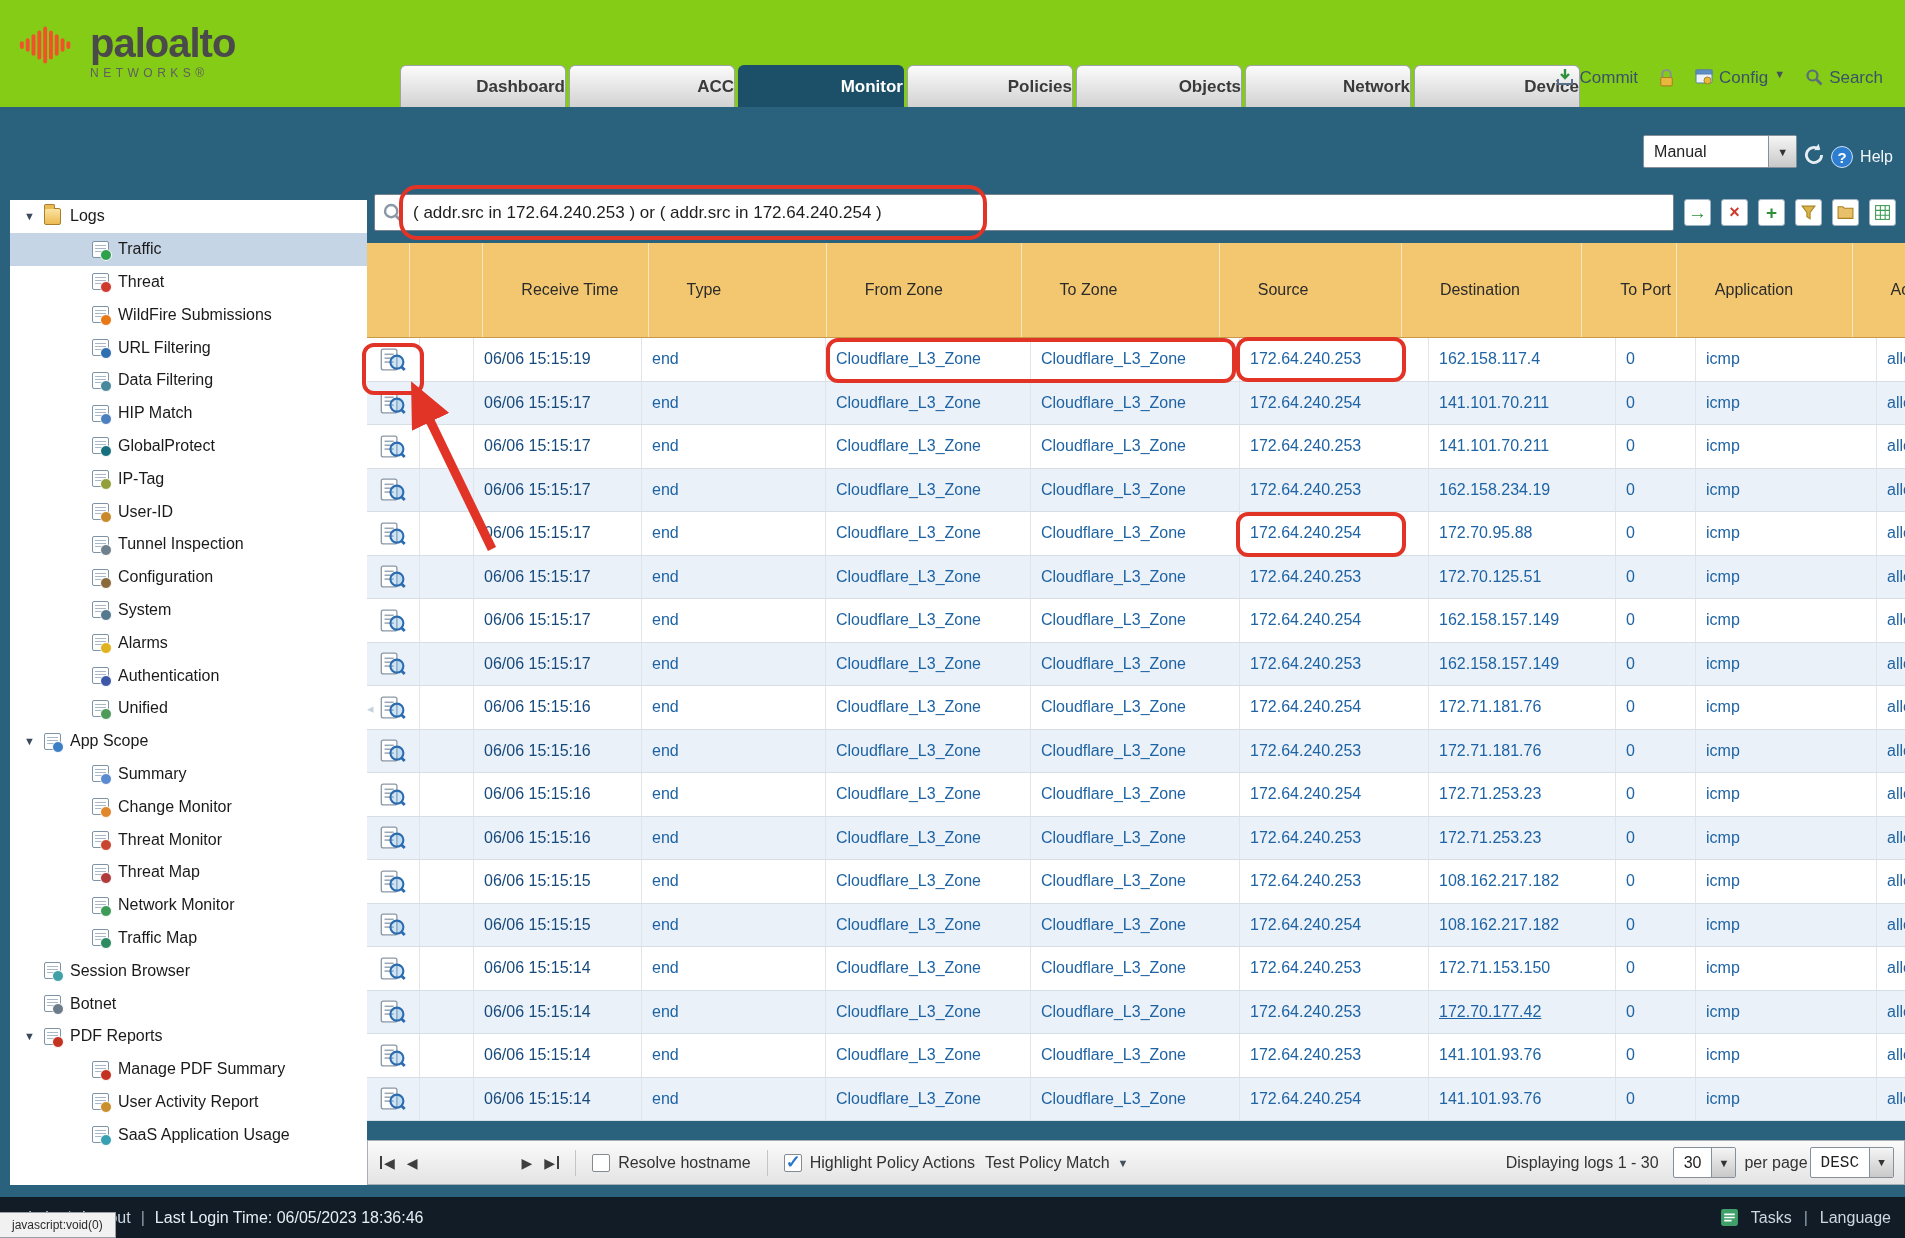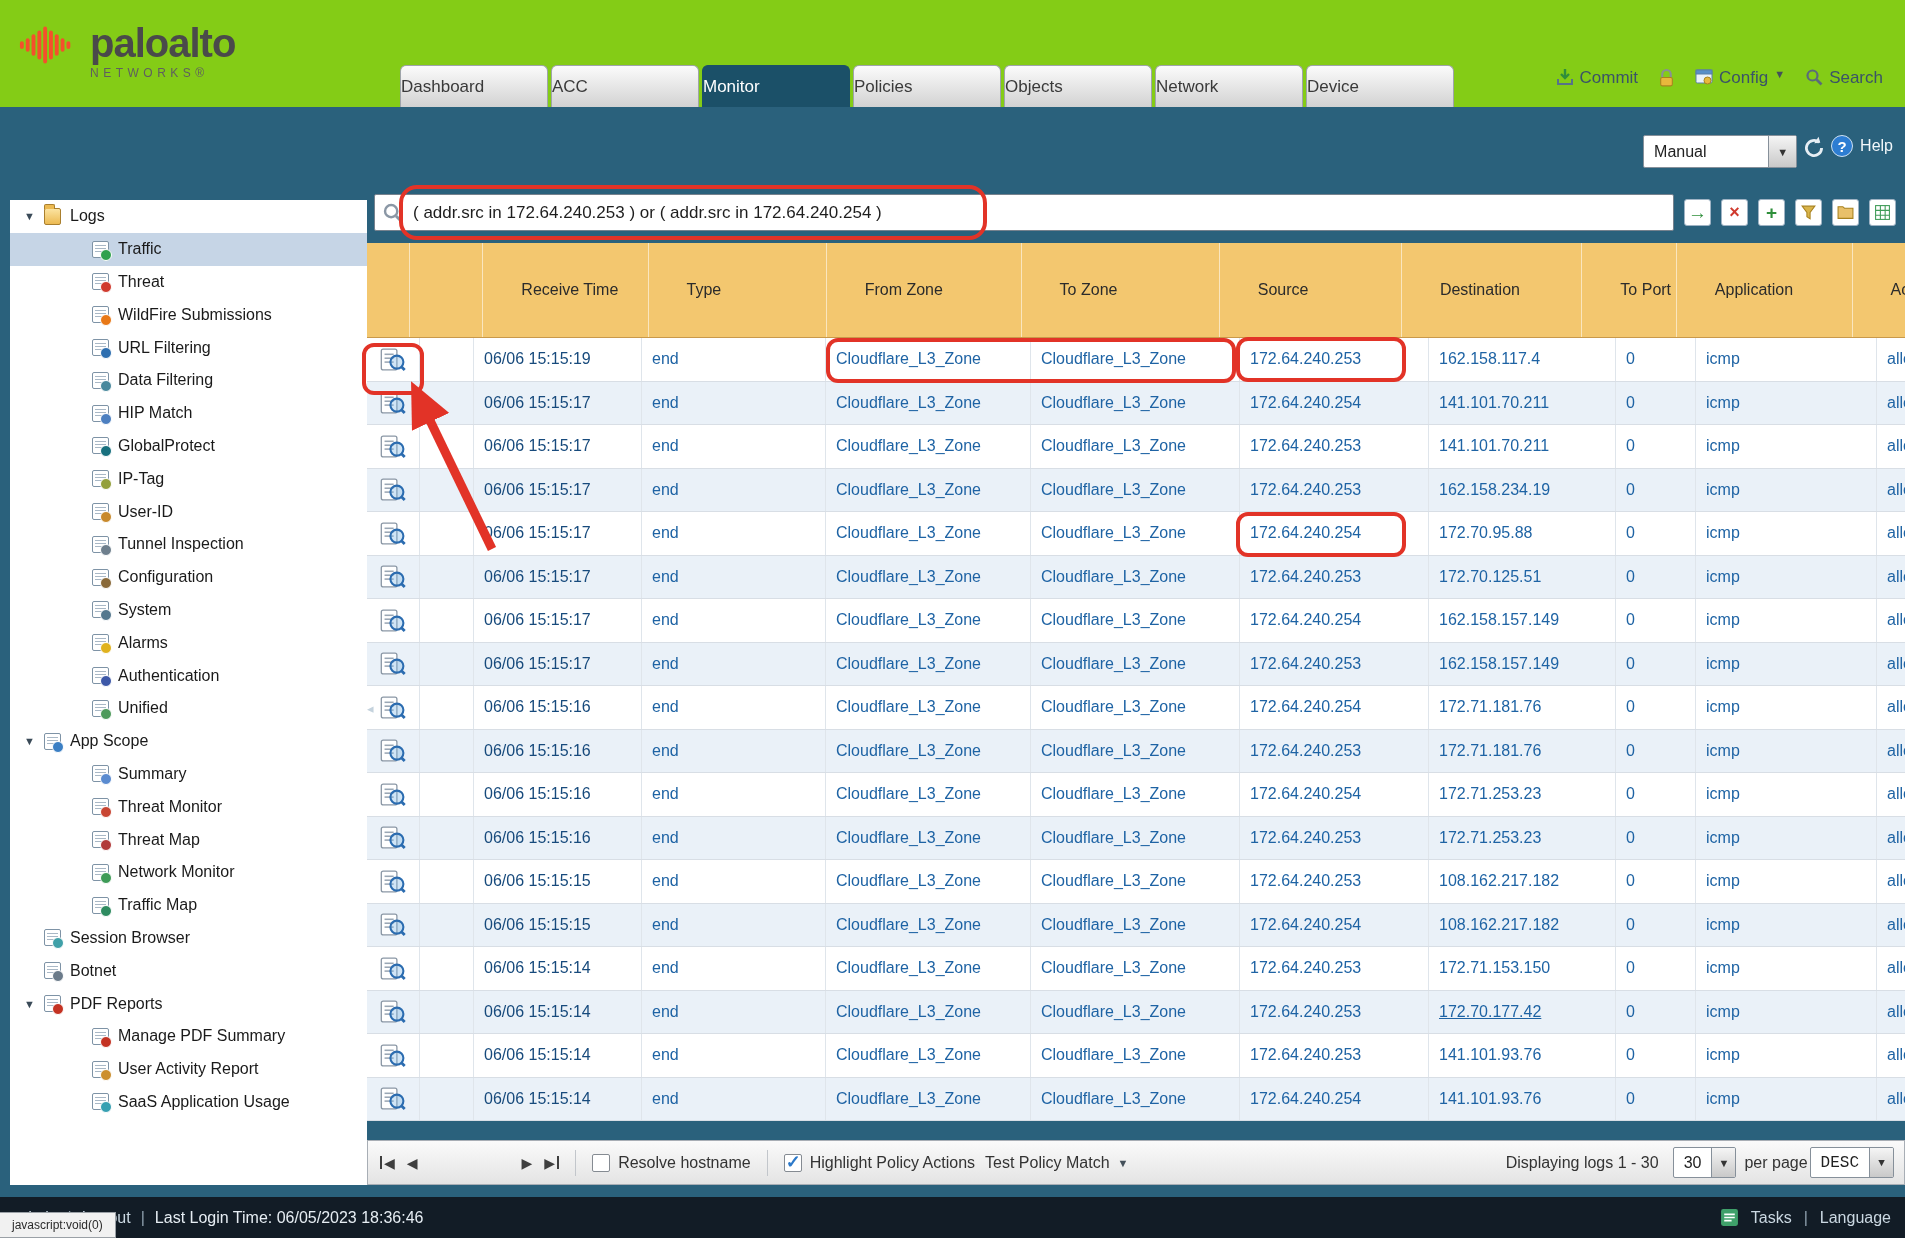--- a/index.html
+++ b/index.html
@@ -7,32 +7,32 @@
   body { position:relative; }
 
   
   .header { position:absolute; left:0; top:0; width:1905px; height:107px; background:#84cc16; }
   .logo { position:absolute; left:18px; top:22px; display:flex; align-items:flex-start; gap:10px; }
   .logo-text-block { display:flex; flex-direction:column; }
   .logo-word { font-size:40px; font-weight:bold; color:#4A4A4A; letter-spacing:-1px; line-height:42px; }
   .logo-sub { font-size:12px; letter-spacing:4.5px; color:#5F5F5F; margin-top:2px; }
 
   .tabs { position:absolute; left:400px; top:65px; display:flex; gap:3px; }
-  .tab { width:148px; height:42px; line-height:42px; text-align:left; font-size:17px; font-weight:normal; color:#3A3A3A;
+  .tab { width:166px; height:42px; line-height:42px; text-align:right; font-size:17px; font-weight:bold; color:#3A3A3A;
          background:linear-gradient(#FBFBFB,#D2D2D2); border:1px solid #9FA4AA; border-bottom:none; border-radius:6px 6px 0 0; cursor:pointer; }
   .tab.active { background:#1B5068; color:#FFFFFF; border-color:#1B5068; }
 
   .hdr-actions { position:absolute; right:22px; top:68px; display:flex; align-items:center; gap:20px; }
   .hdr-item { display:flex; align-items:flex-start; gap:6px; font-size:17px; color:#3A5368; cursor:pointer; }
   .caret { font-size:11px; color:#44505A; }
 
   
   .app-band { position:absolute; left:0; top:107px; width:1905px; height:1131px; background:#2A617C; }
 
-  .refresh-row { position:absolute; right:12px; top:135px; display:flex; align-items:flex-start; gap:4px; z-index:5; }
+  .refresh-row { position:absolute; right:12px; top:135px; display:flex; align-items:flex-end; gap:4px; z-index:5; }
   .mini-select { display:flex; height:33px; border:1px solid #86909A; background:#FFFFFF; border-radius:2px; align-items:center; overflow:hidden; }
   .mini-select .val { padding:0 10px; font-size:16px; color:#222; white-space:nowrap; }
   .mini-select .dd { width:28px; align-self:stretch; border-left:1px solid #86909A; background:linear-gradient(#F5F5F5,#C9C9C9); display:flex; align-items:center; justify-content:center; font-size:11px; color:#333; }
   .manual-select .val { width:124px; }
   .help-wrap { display:flex; align-items:center; gap:7px; color:#F2F7FA; font-size:16px; }
   .help-circle { width:22px; height:22px; border-radius:50%; background:#2D7DD2; color:#FFF; font-weight:bold; font-size:15px; display:flex; align-items:center; justify-content:center; border:1px solid #CFE2F2; }
 
   
   .sidebar { position:absolute; left:10px; top:200px; width:357px; height:985px; background:#FFFFFF; overflow:hidden; z-index:3; }
   .snode { display:flex; align-items:center; height:32.8px; font-size:16px; color:#1A1A1A; cursor:pointer; white-space:nowrap; }
@@ -287,20 +287,25 @@
       <span class="sicon icon-app-scope"></span>
       <span>App Scope</span>
     </div>
     <div class="snode d1">
       <span class="expander">▼</span>
       <span class="sicon icon-summary"></span>
       <span>Summary</span>
     </div>
     <div class="snode d1">
       <span class="expander">▼</span>
+      <span class="sicon icon-change-monitor"></span>
+      <span>Change Monitor</span>
+    </div>
+    <div class="snode d1">
+      <span class="expander">▼</span>
       <span class="sicon icon-threat-monitor"></span>
       <span>Threat Monitor</span>
     </div>
     <div class="snode d1">
       <span class="expander">▼</span>
       <span class="sicon icon-threat-map"></span>
       <span>Threat Map</span>
     </div>
     <div class="snode d1">
       <span class="expander">▼</span>

